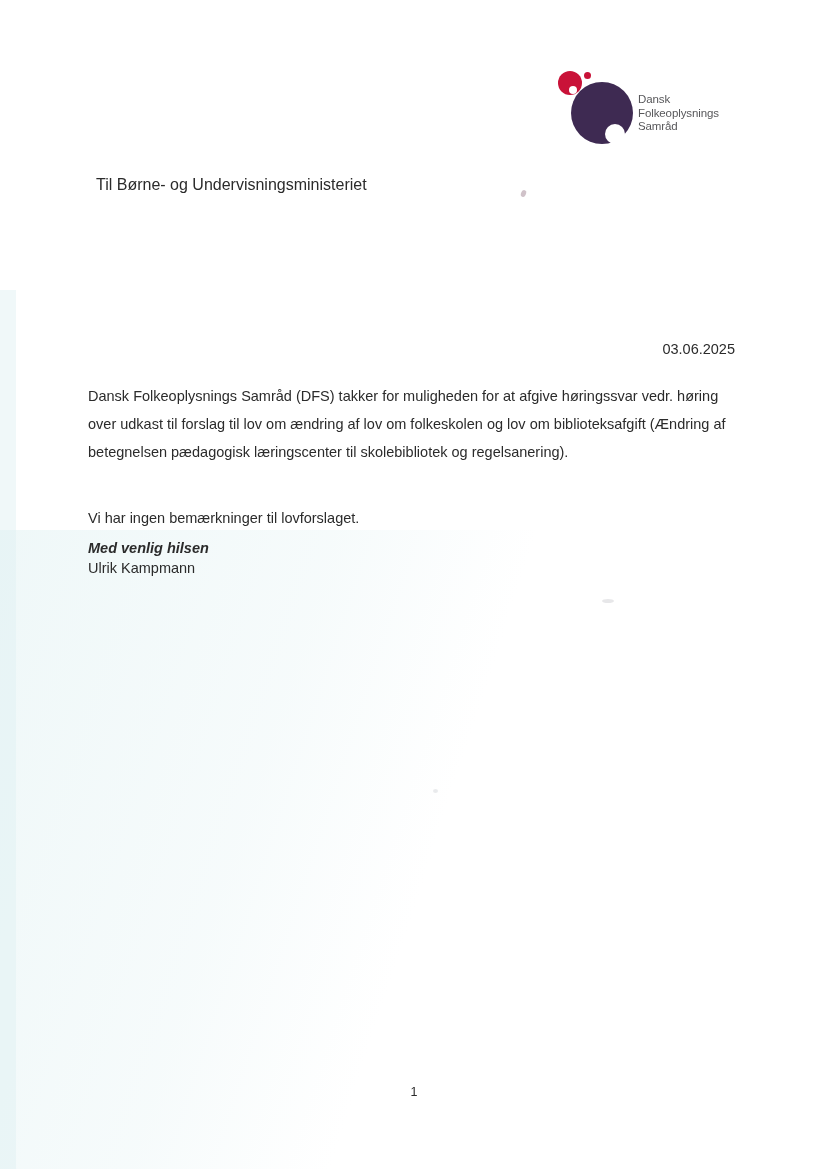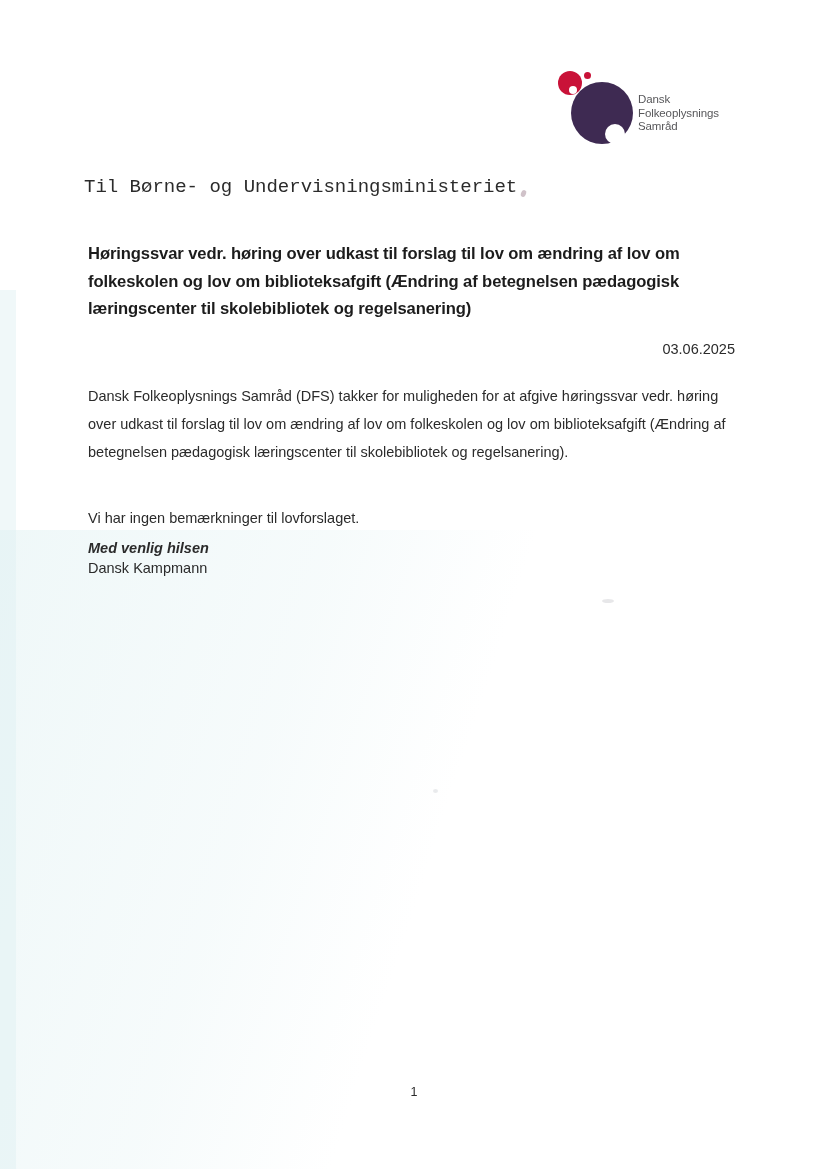--- a/index.html
+++ b/index.html
@@ -84,24 +84,23 @@
     position: absolute; left: 82px; top: 29px;
     font-size: 11.5px;
     line-height: 13.5px;
     color: #57575a;
     letter-spacing: -0.1px;
     white-space: nowrap;
   }
 
   
   .recipient {
-    position: absolute; left: 84px; top: 176px;
-    font-size: 19px;
+    position: absolute; left: 96px; top: 176px;
+    font-size: 16px;
     color: #2b2b2b;
-    font-family: Liberation Mono, monospace;
   }
   .title {
     position: absolute; left: 88px; top: 240px;
     width: 606px;
     font-size: 16.6px;
     font-weight: bold;
     line-height: 27.5px;
     color: #1c1c1c;
     letter-spacing: -0.1px;
   }
@@ -160,28 +159,27 @@
     </div>
     <div class="logo-text">
       <div>Dansk</div>
       <div>Folkeoplysnings</div>
       <div>Samråd</div>
     </div>
   </div>
 
   <div class="recipient">Til Børne- og Undervisningsministeriet</div>
 
-  <div class="title">Høringssvar vedr. høring over udkast til forslag til lov om ændring af lov om folkeskolen og lov om biblioteksafgift (Ændring af betegnelsen pædagogisk læringscenter til skolebibliotek og regelsanering)</div>
 
   <div class="date">03.06.2025</div>
 
   <div class="para-1">Dansk Folkeoplysnings Samråd (DFS) takker for muligheden for at afgive høringssvar vedr. høring over udkast til forslag til lov om ændring af lov om folkeskolen og lov om biblioteksafgift (Ændring af betegnelsen pædagogisk læringscenter til skolebibliotek og regelsanering).</div>
 
   <div class="para-2">Vi har ingen bemærkninger til lovforslaget.</div>
 
   <div class="closing">
     <div class="salutation">Med venlig hilsen</div>
-    <div>Dansk Kampmann</div>
+    <div>Ulrik Kampmann</div>
   </div>
 
   <div class="page-number">1</div>
 
 </div>
 
 </body></html>

